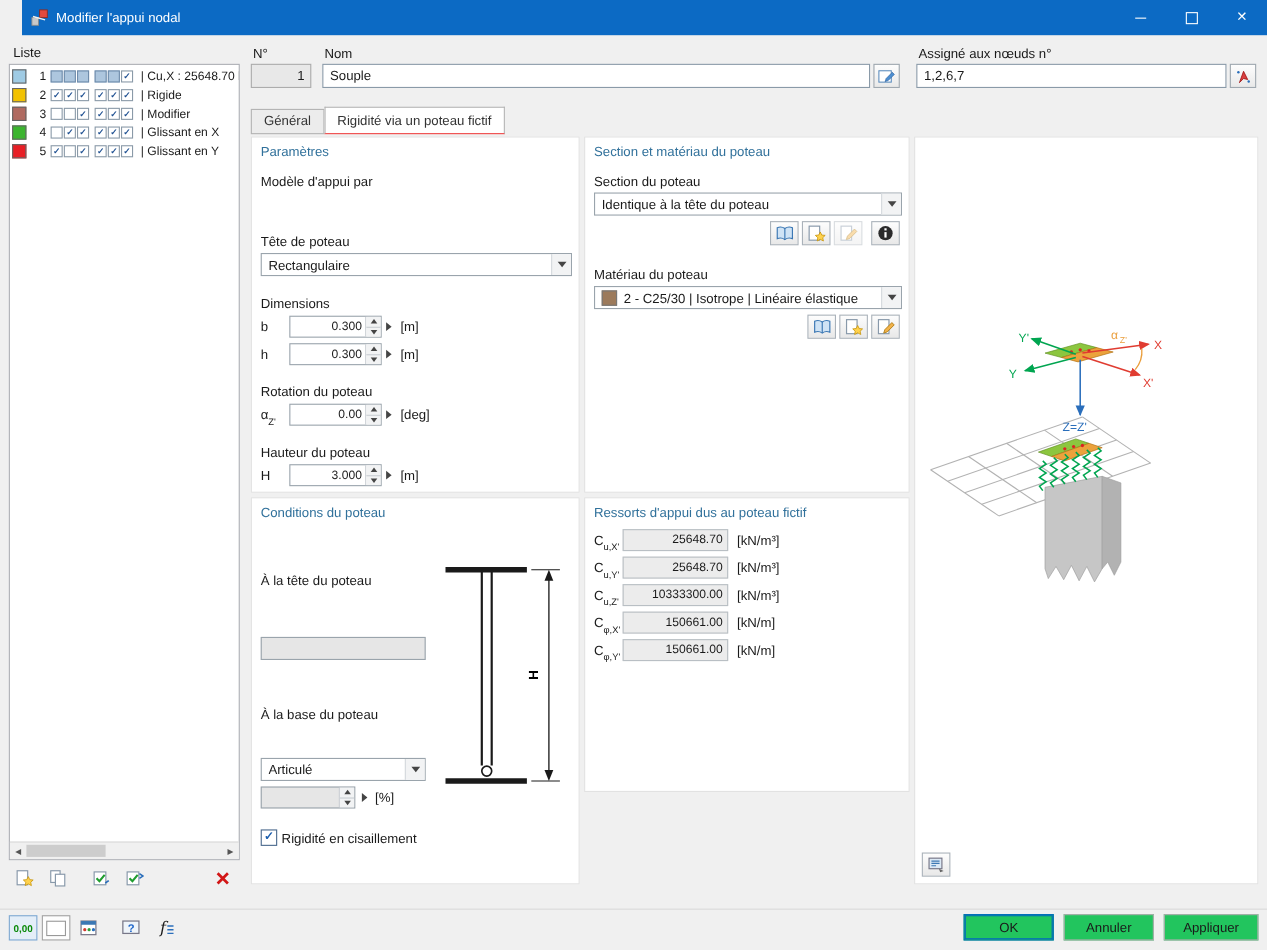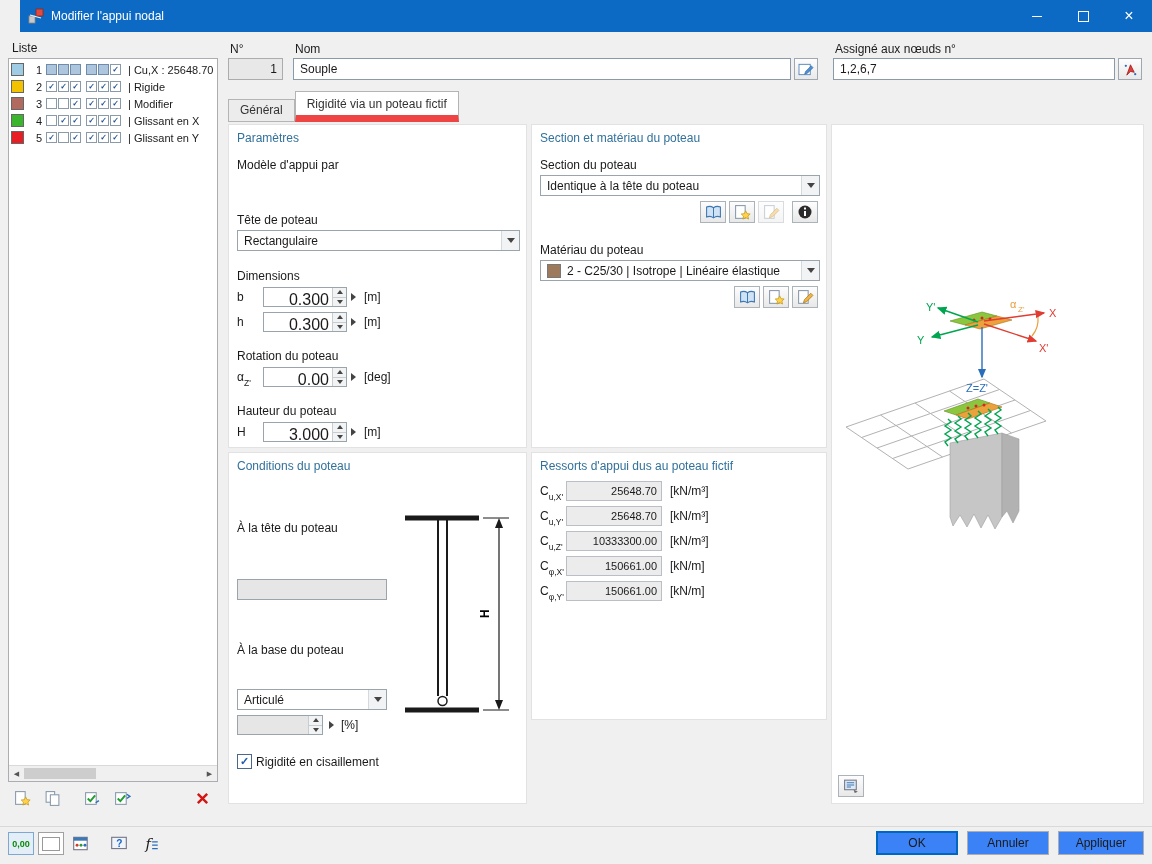--- a/index.html
+++ b/index.html
@@ -37,21 +37,21 @@
 
   
   .flabel{position:absolute;top:42px;}
   .ro-box{position:absolute;top:58px;height:22px;background:#e8e8e8;border:1px solid #acacac;box-sizing:border-box;text-align:right;padding:3px 5px 0 0;}
   .tinput{position:absolute;top:58px;height:22px;background:#fff;border:1px solid #8a9aa8;box-sizing:border-box;padding:3px 0 0 6px;}
   .sqbtn{position:absolute;top:58px;width:24px;height:22px;background:linear-gradient(#fdfdfd,#e9e9e9);border:1px solid #9fa8b0;box-sizing:border-box;display:flex;align-items:center;justify-content:center;}
 
   
   .tabs{position:absolute;left:228px;top:99px;height:23px;display:flex;align-items:flex-end;}
   .tab{padding:3px 11px 4px 11px;border:1px solid #b4b4b4;background:#ececec;color:#333;}
-  .tab.active{background:#fff;border-bottom:7px solid #ef4444;padding-top:5px;}
+  .tab.active{background:#fff;border-bottom:1px solid #ef4444;padding-top:5px;}
 
   
   .panel{position:absolute;background:#fff;border:1px solid #e2e2e2;box-sizing:border-box;}
   .p-params{left:228px;top:124px;width:299px;height:324px;}
   .p-cond{left:228px;top:452px;width:299px;height:352px;}
   .p-sect{left:531px;top:124px;width:296px;height:324px;}
   .p-spring{left:531px;top:452px;width:296px;height:268px;}
   .p-view{left:831px;top:124px;width:313px;height:680px;}
   .sec-h{position:absolute;left:8px;top:6px;color:#31719b;}
   .plabel{position:absolute;left:8px;}
@@ -59,21 +59,21 @@
   .combo{position:absolute;height:21px;background:#fff;border:1px solid #9aa4ac;display:flex;align-items:center;padding-left:6px;box-sizing:border-box;}
   .combo .txt{flex:1;white-space:nowrap;overflow:hidden;}
   .combo .dd{width:17px;align-self:stretch;display:flex;align-items:center;justify-content:center;background:#f2f3f4;border-left:1px solid #d4d9dd;flex:none;}
   .chev{width:0;height:0;border-left:4px solid transparent;border-right:4px solid transparent;border-top:5px solid #444;}
   .combo.disabled{background:#e6e6e6;}
   .combo .sw{width:12px;height:12px;border:1px solid #777;margin-right:6px;flex:none;}
 
   .prow{position:absolute;left:8px;height:21px;width:283px;}
   .psym{position:absolute;left:0;top:3px;}
   .spin{position:absolute;left:26px;top:0;width:84px;height:20px;background:#fff;border:1px solid #9aa4ac;box-sizing:border-box;display:flex;}
-  .spin .v{flex:1;text-align:right;padding:3px 3px 0 0;font-size:16px;}
+  .spin .v{flex:1;text-align:right;padding:3px 3px 0 0;font-size:11px;}
   .spin .btns{width:13px;border-left:1px solid #c8cdd2;display:flex;flex-direction:column;flex:none;}
   .spin .sb{flex:1;display:flex;align-items:center;justify-content:center;background:#f2f3f4;}
   .spin .sb + .sb{border-top:1px solid #c8cdd2;}
   .tri-u{width:0;height:0;border-left:3px solid transparent;border-right:3px solid transparent;border-bottom:4px solid #444;}
   .tri-d{width:0;height:0;border-left:3px solid transparent;border-right:3px solid transparent;border-top:4px solid #444;}
   .spin.readonly{background:#e6e6e6;}
   .more{position:absolute;left:114px;top:6px;width:0;height:0;border-top:4px solid transparent;border-bottom:4px solid transparent;border-left:5px solid #444;}
   .unit{position:absolute;left:127px;top:3px;}
   sub{font-size:8.5px;position:relative;top:2px;}
 
@@ -90,21 +90,21 @@
   .cb{position:absolute;width:13px;height:13px;border:1px solid #49688c;background:#fff;text-align:center;line-height:12px;font-size:11px;color:#1d5fae;font-weight:bold;}
 
   .view-btn{position:absolute;left:6px;bottom:6px;width:26px;height:22px;background:linear-gradient(#fdfdfd,#e8e8e8);border:1px solid #aab2ba;box-sizing:border-box;display:flex;align-items:center;justify-content:center;}
 
   
   .footer-sep{position:absolute;left:0;right:0;top:826px;height:1px;background:#d9d9d9;}
   .fbtn{position:absolute;top:832px;width:26px;height:23px;display:flex;align-items:center;justify-content:center;box-sizing:border-box;}
   .fbtn.toggled{border:1px solid #7fa8d0;background:#e4eef8;}
   .fbtn.bordered{border:1px solid #a0a0a0;background:#fdfdfd;}
   .dec-txt{color:#0a8a0a;font-size:9px;font-weight:bold;}
-  .btn{position:absolute;top:831px;height:24px;background:#3b82f6;border:1px solid #adadad;box-sizing:border-box;text-align:center;line-height:22px;}
+  .btn{position:absolute;top:831px;height:24px;background:#22c55e;border:1px solid #adadad;box-sizing:border-box;text-align:center;line-height:22px;}
   .btn.default{border:1px solid #0067c0;box-shadow:inset 0 0 0 1px #0067c0;}
 </style>
 </head>
 <body>
 
 <div id="app">
 
   <div class="titlebar">
     <svg class="app-ico" viewBox="0 0 16 16">
       <rect x="1" y="8" width="6" height="7" fill="#c9c9c9" stroke="#8a8a8a" stroke-width="0.8"></rect>

